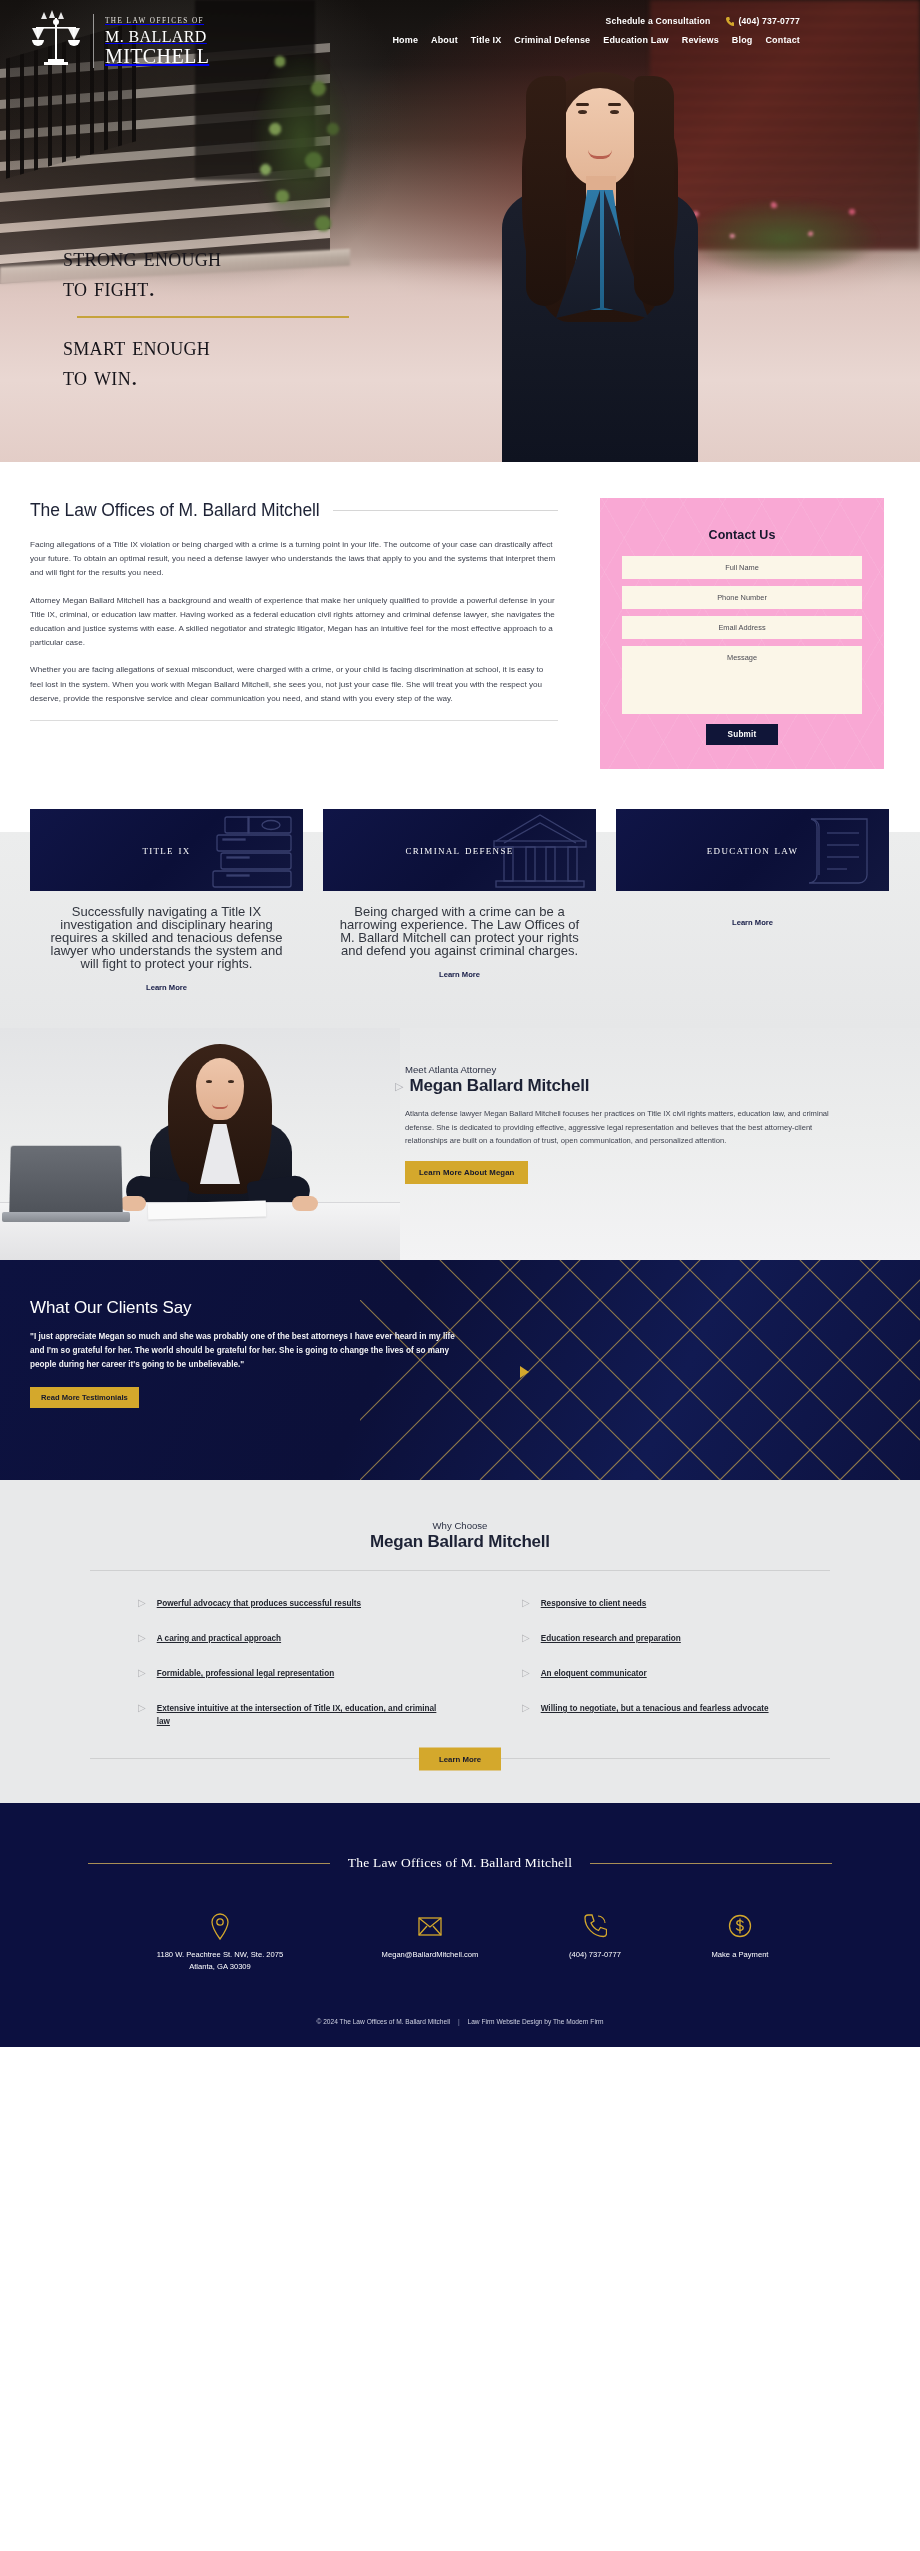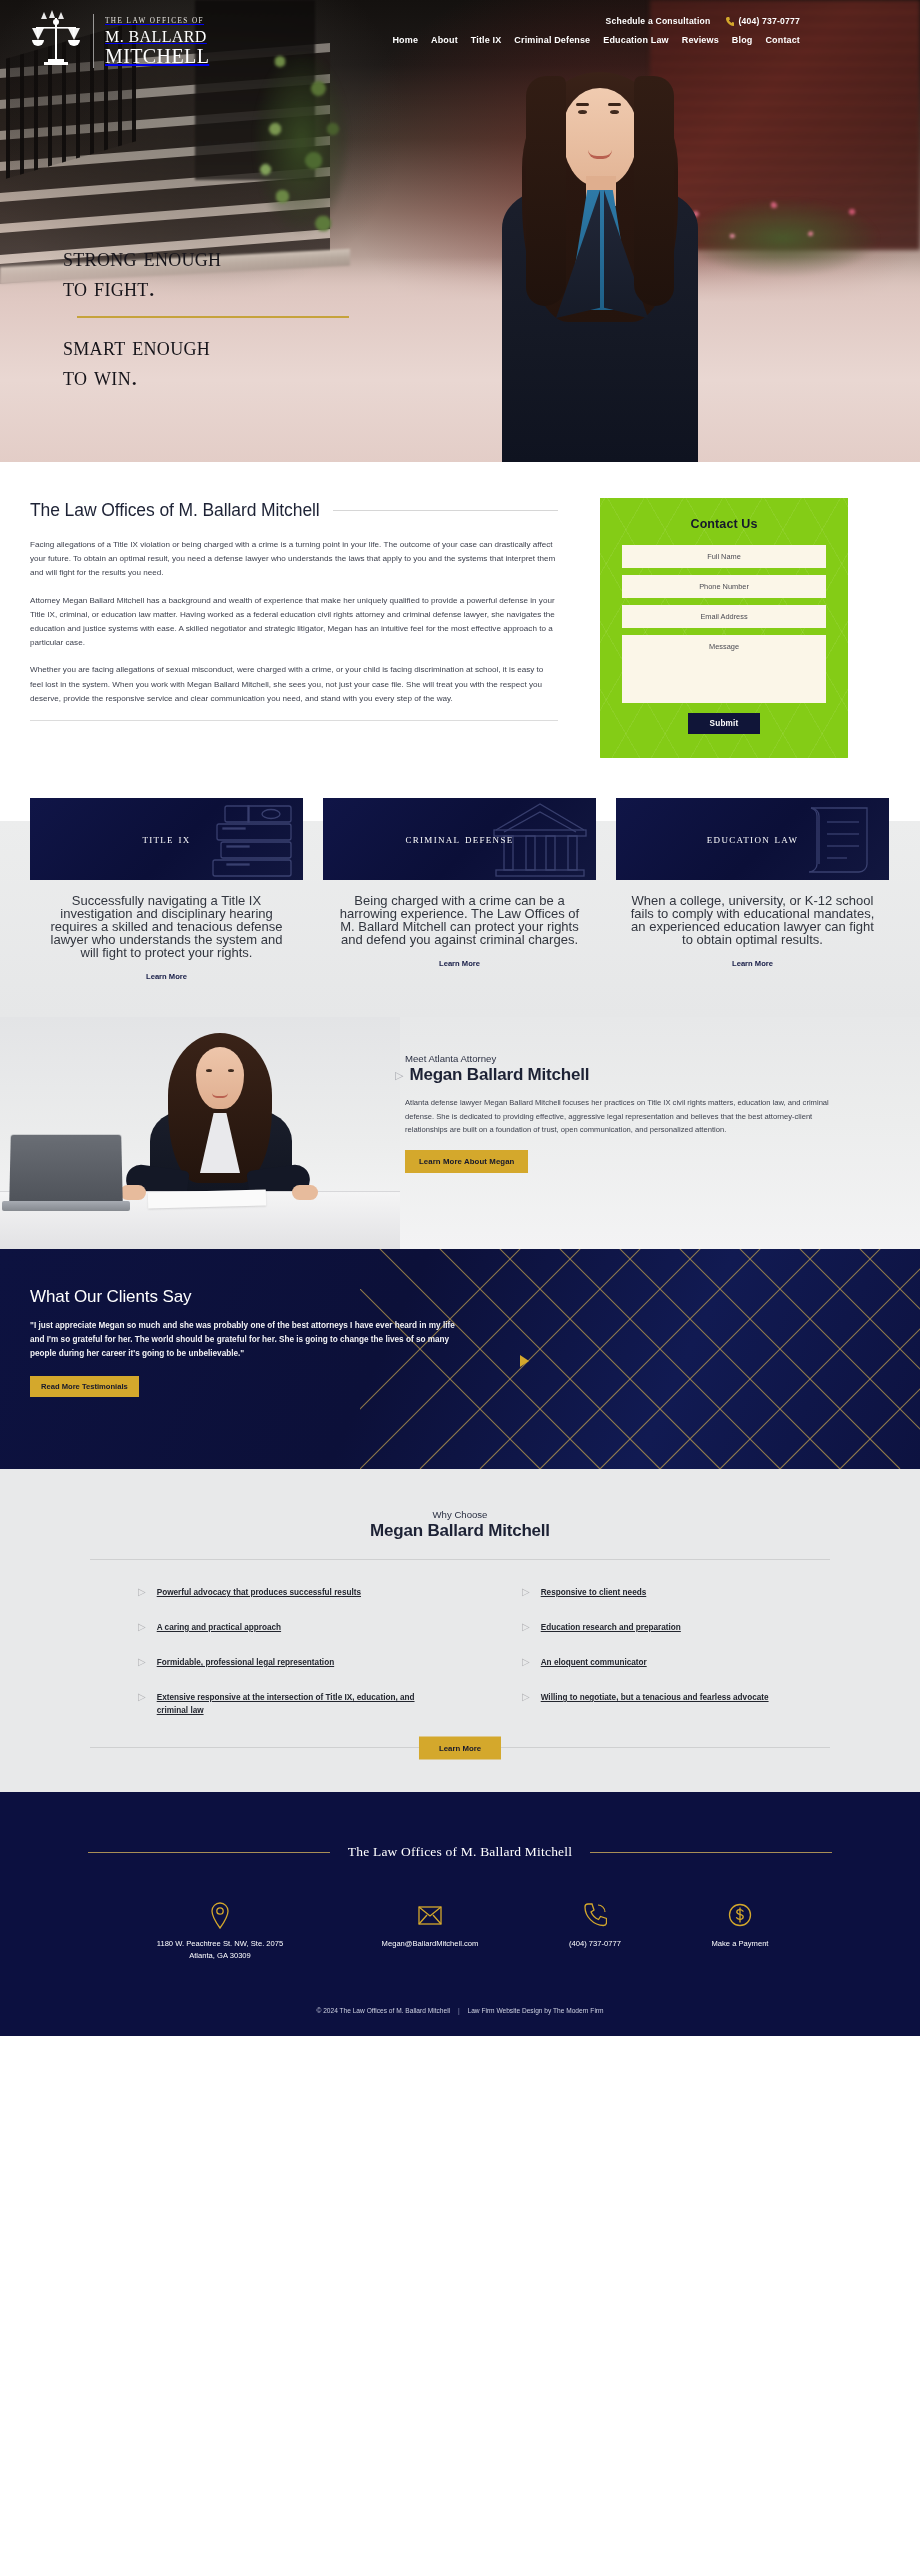--- a/index.html
+++ b/index.html
@@ -178,21 +178,21 @@
   .intro-inner { width: 860px; margin: 0 auto; display: flex; gap: 42px; align-items: flex-start; }
   .intro-left { width: 528px; padding-top: 2px; }
   .intro-h2-row { display: flex; align-items: center; gap: 13px; margin-bottom: 17px; }
   .intro-h2 { font-size: 17.5px; font-weight: normal; color: #1d2235; white-space: nowrap; letter-spacing: -.1px; }
   .intro-h2-line { flex: 1; height: 1px; background: #d6d6d6; }
   .intro-p { font-size: 8.1px; line-height: 14.2px; color: #3b3f4c; margin-bottom: 13px; }
   .intro-rule { width: 528px; height: 1px; background: #dcdcdc; margin-top: 14px; }
 
   
   .contact-card {
-    width: 248px; background: #84cc16; padding: 19px 22px 24px; position: relative; overflow: hidden;
+    width: 284px; background: #f9a8d4; padding: 30px 22px 24px; position: relative; overflow: hidden;
   }
   .contact-card::before {
     content: ""; position: absolute; inset: 0;
     background:
       repeating-linear-gradient(60deg, rgba(255,255,255,.07) 0 1px, transparent 1px 34px),
       repeating-linear-gradient(-60deg, rgba(255,255,255,.07) 0 1px, transparent 1px 34px);
     pointer-events: none;
   }
   .contact-title {
     position: relative; text-align: center; font-size: 12.5px; font-weight: bold;
@@ -535,21 +535,20 @@
               <path d="M16 8 a8 8 0 0 1 8 8 v48"></path>
               <line x1="32" y1="22" x2="64" y2="22"></line>
               <line x1="32" y1="34" x2="64" y2="34"></line>
               <line x1="32" y1="46" x2="64" y2="46"></line>
               <line x1="32" y1="58" x2="52" y2="58"></line>
             </g>
           </svg>
           <span class="pcard-title">Education Law</span>
         </div>
         <div class="pcard-body">
-          <p class="pcard-desc">When a college, university, or K-12 school fails to comply with educational mandates, an experienced education lawyer can fight to obtain optimal results.</p>
           <a class="pcard-link" href="#">Learn More</a>
         </div>
       </div>
 
     </div>
   </section>
 
   <section class="meet">
     <div class="meet-photo">
       <div class="mp-bg"></div>
@@ -645,21 +644,21 @@
         <span class="why-arrow">▷</span>
         <span class="why-text">Formidable, professional legal representation</span>
       </div>
       <div class="why-item">
         <span class="why-arrow">▷</span>
         <span class="why-text">An eloquent communicator</span>
       </div>
 
       <div class="why-item">
         <span class="why-arrow">▷</span>
-        <span class="why-text">Extensive responsive at the intersection of Title IX, education, and criminal law</span>
+        <span class="why-text">Extensive intuitive at the intersection of Title IX, education, and criminal law</span>
       </div>
       <div class="why-item">
         <span class="why-arrow">▷</span>
         <span class="why-text">Willing to negotiate, but a tenacious and fearless advocate</span>
       </div>
     </div>
 
     <div class="why-rule2">
       <a class="why-btn" href="#">Learn More</a>
     </div>

